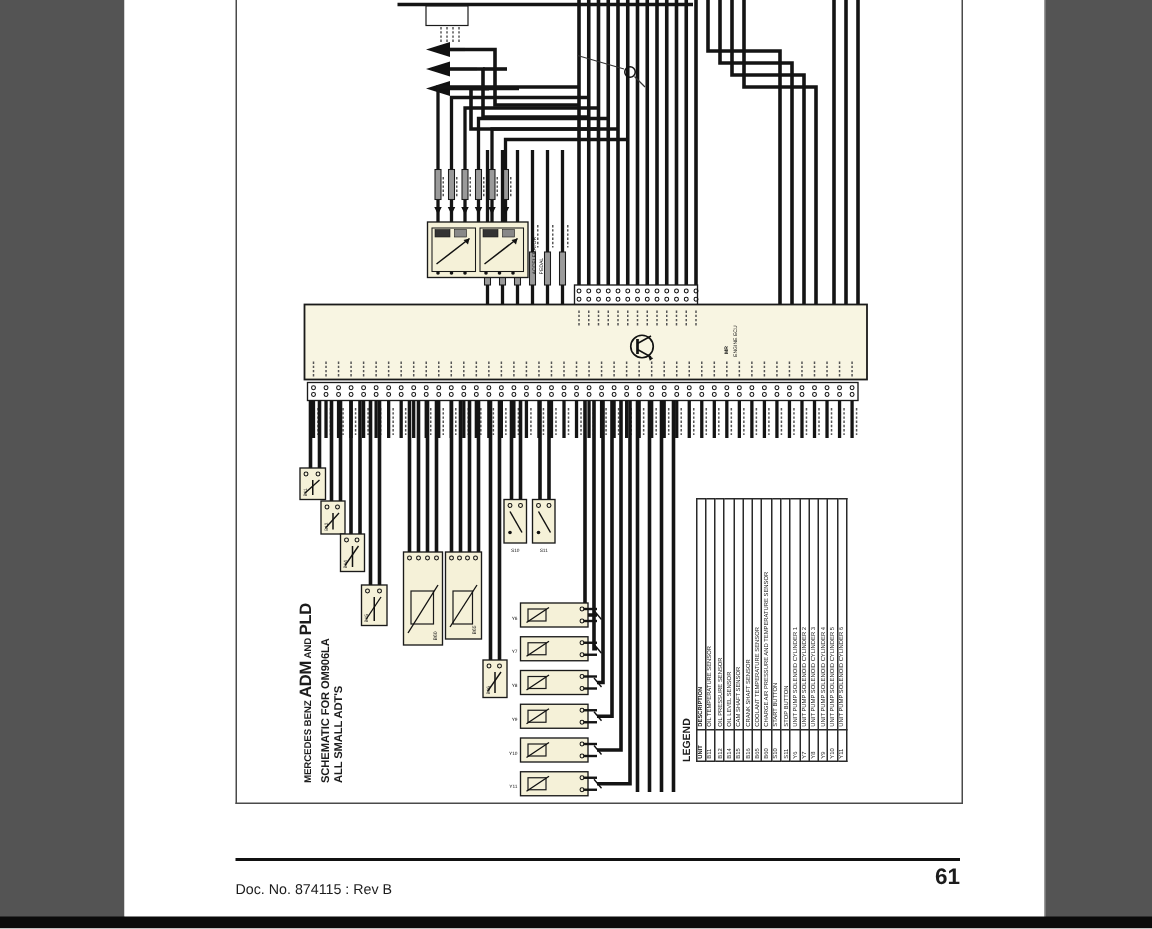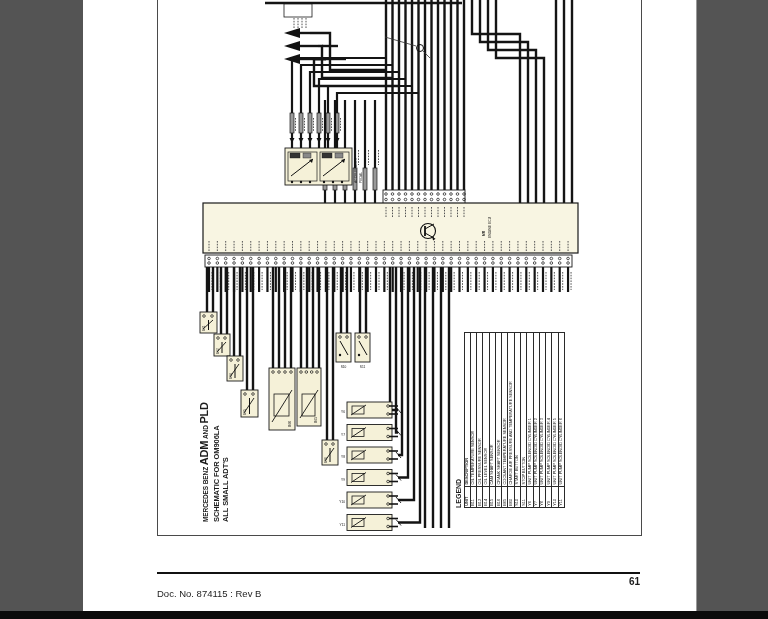--- a/index.html
+++ b/index.html
@@ -31,21 +31,21 @@
   #legend-table{border-collapse:collapse;width:176px;background:#fff;}
   #legend-table th,#legend-table td{
     border:0.6px solid #2a2a2a;font-size:3.9px;line-height:1.05;
     padding:0.6px 1.2px;color:#1c1c1c;text-align:left;white-space:nowrap;
   }
   #legend-table th{font-weight:bold;}
   .col-unit{width:18px;}
   
   #footer-rule{position:absolute;left:157px;top:572px;width:483px;height:2px;background:#111;z-index:4;}
   #footer-doc{position:absolute;left:157px;top:576px;font-size:9.5px;font-weight:normal;color:#1c1c1c;z-index:4;margin-top:12px;}
-  #footer-page{position:absolute;left:610px;top:576px;width:30px;text-align:right;font-size:10px;font-weight:bold;color:#1c1c1c;z-index:4;}
+  #footer-page{position:absolute;left:610px;top:576px;width:30px;text-align:right;font-size:15px;font-weight:bold;color:#1c1c1c;z-index:4;}
 </style>
 </head>
 <body>
 
 <div id="left-panel" class="panel"></div>
 <div id="page"></div>
 <div id="right-panel" class="panel"></div>
 <div id="bottom-strip"></div>
 
 <svg id="wires-svg" width="768" height="612" viewBox="0 0 768 612">

